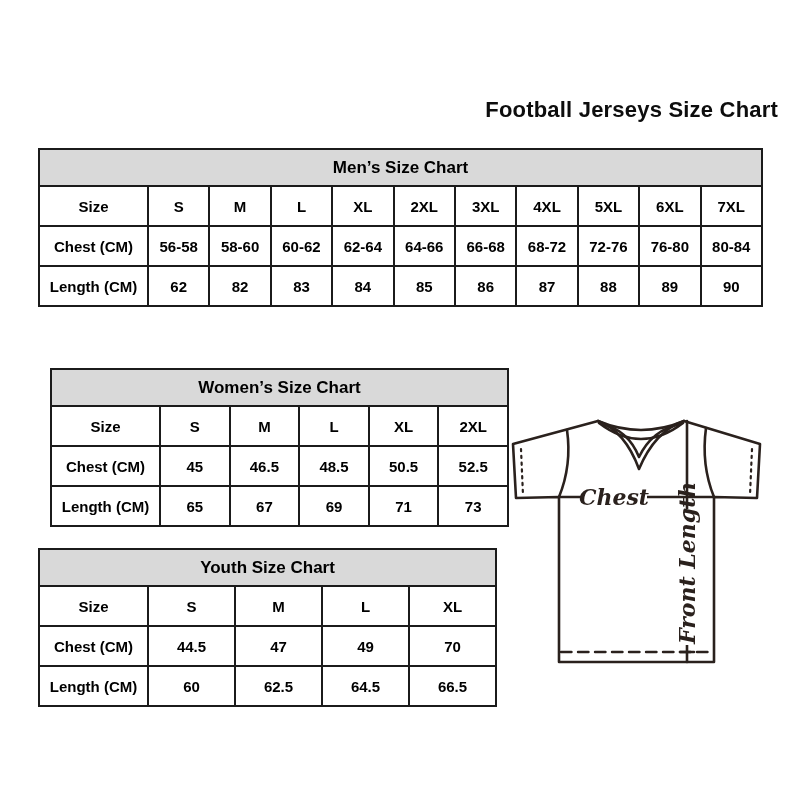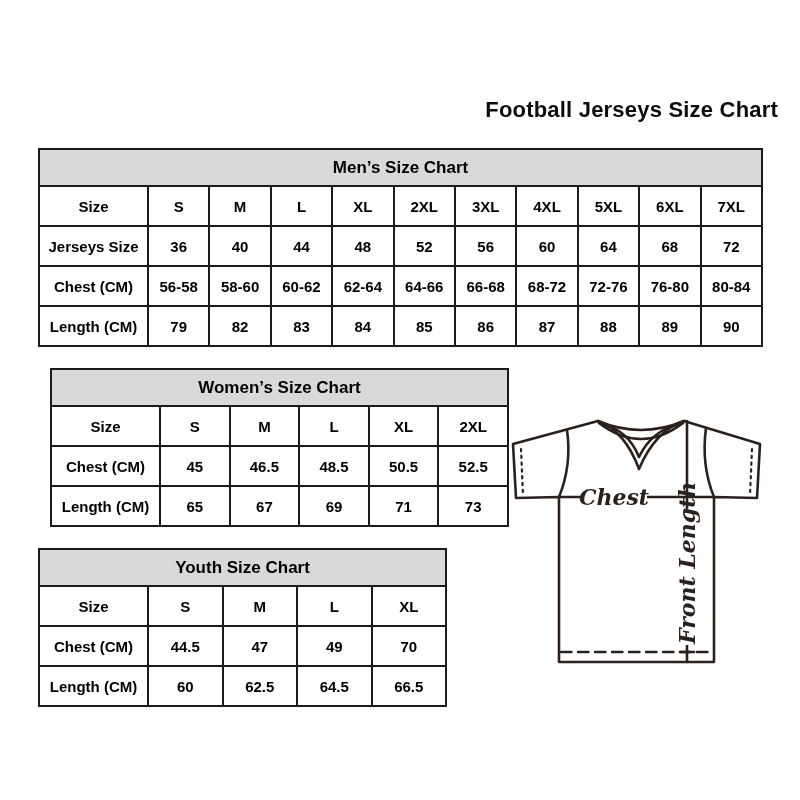--- a/index.html
+++ b/index.html
@@ -40,21 +40,21 @@
     white-space: nowrap;
   }
   table.size td.thead {
     background: #d9d9d9;
     font-size: 17px;
   }
   tr.hrow { height: 37px; }
   tr.r { height: 40px; }
   #mens   { left: 38px; top: 148px; width: 725px; }
   #womens { left: 38px; top: 368px; width: 459px; margin-left: 12px; }
-  #youth  { left: 38px; top: 548px; width: 409px; }
+  #youth  { left: 38px; top: 548px; width: 459px; }
   .jersey {
     position: absolute;
     left: 505px;
     top: 407px;
     width: 272px;
     height: 270px;
   }
   .jersey text {
     font-family: "DejaVu Serif", "Liberation Serif", serif;
     font-style: italic;
@@ -95,48 +95,35 @@
       <td>L</td>
       <td>XL</td>
       <td>2XL</td>
       <td>3XL</td>
       <td>4XL</td>
       <td>5XL</td>
       <td>6XL</td>
       <td>7XL</td>
     </tr>
     <tr class="r">
-      <td>Jerseys Size</td>
-      <td>36</td>
-      <td>40</td>
-      <td>44</td>
-      <td>48</td>
-      <td>52</td>
-      <td>56</td>
-      <td>60</td>
-      <td>64</td>
-      <td>68</td>
-      <td>72</td>
-    </tr>
-    <tr class="r">
       <td>Chest (CM)</td>
       <td>56-58</td>
       <td>58-60</td>
       <td>60-62</td>
       <td>62-64</td>
       <td>64-66</td>
       <td>66-68</td>
       <td>68-72</td>
       <td>72-76</td>
       <td>76-80</td>
       <td>80-84</td>
     </tr>
     <tr class="r">
       <td>Length (CM)</td>
-      <td>79</td>
+      <td>62</td>
       <td>82</td>
       <td>83</td>
       <td>84</td>
       <td>85</td>
       <td>86</td>
       <td>87</td>
       <td>88</td>
       <td>89</td>
       <td>90</td>
     </tr>

